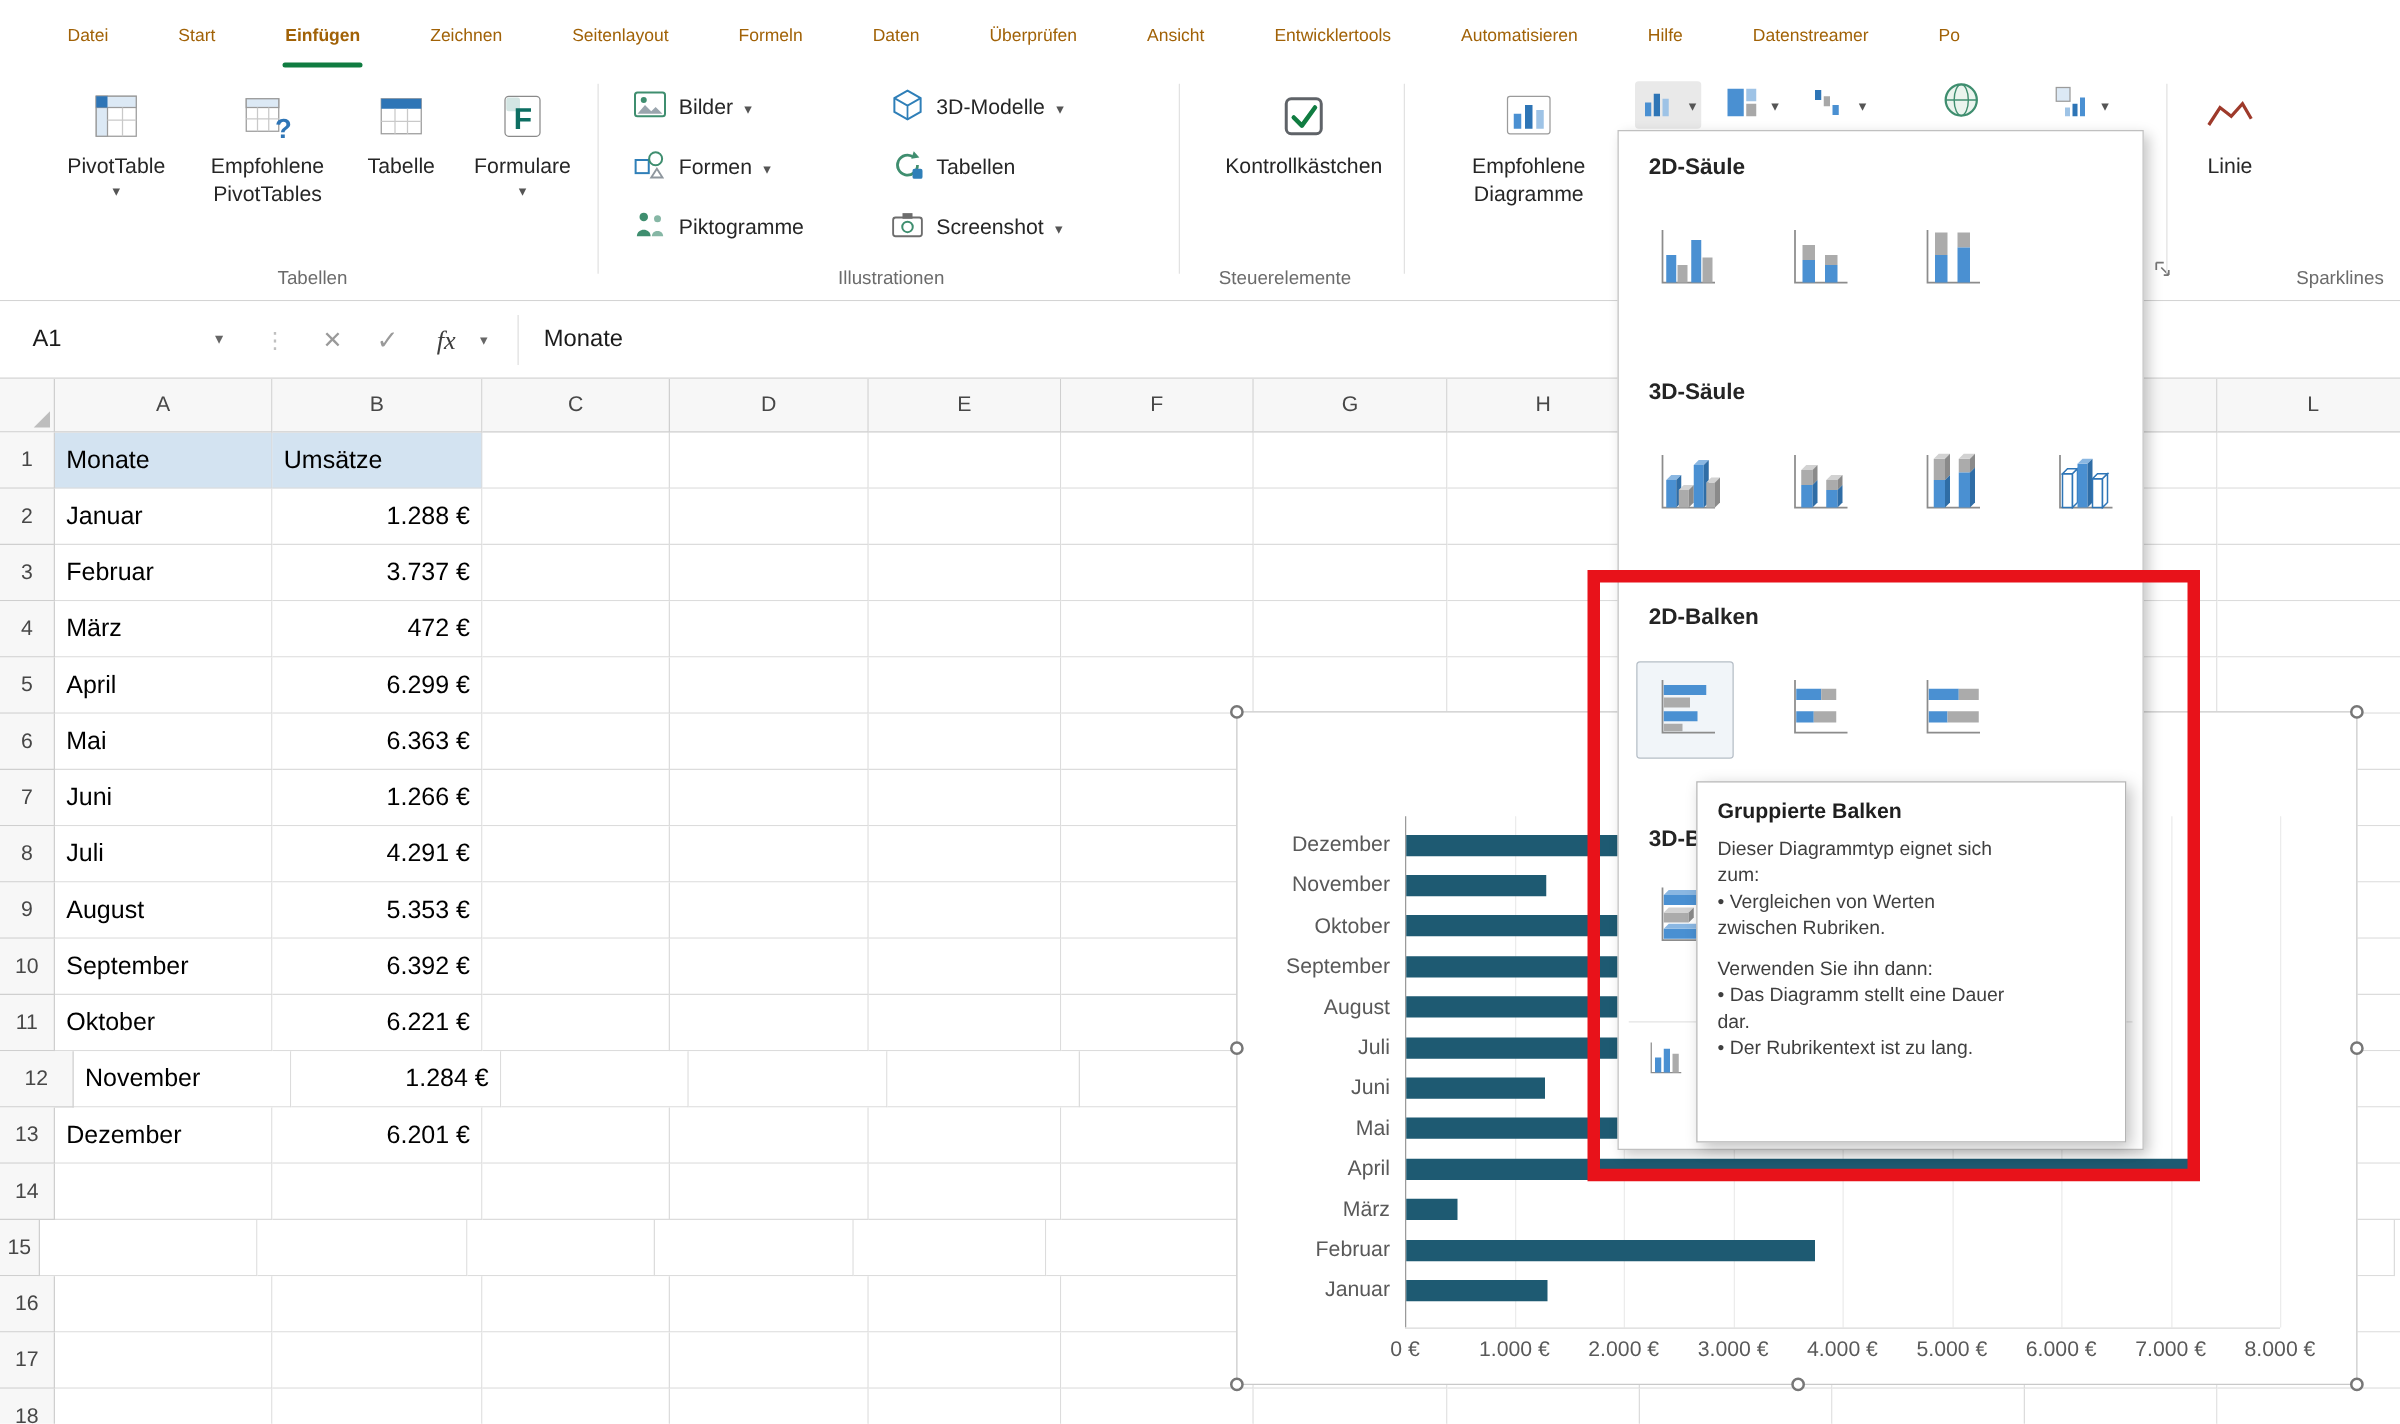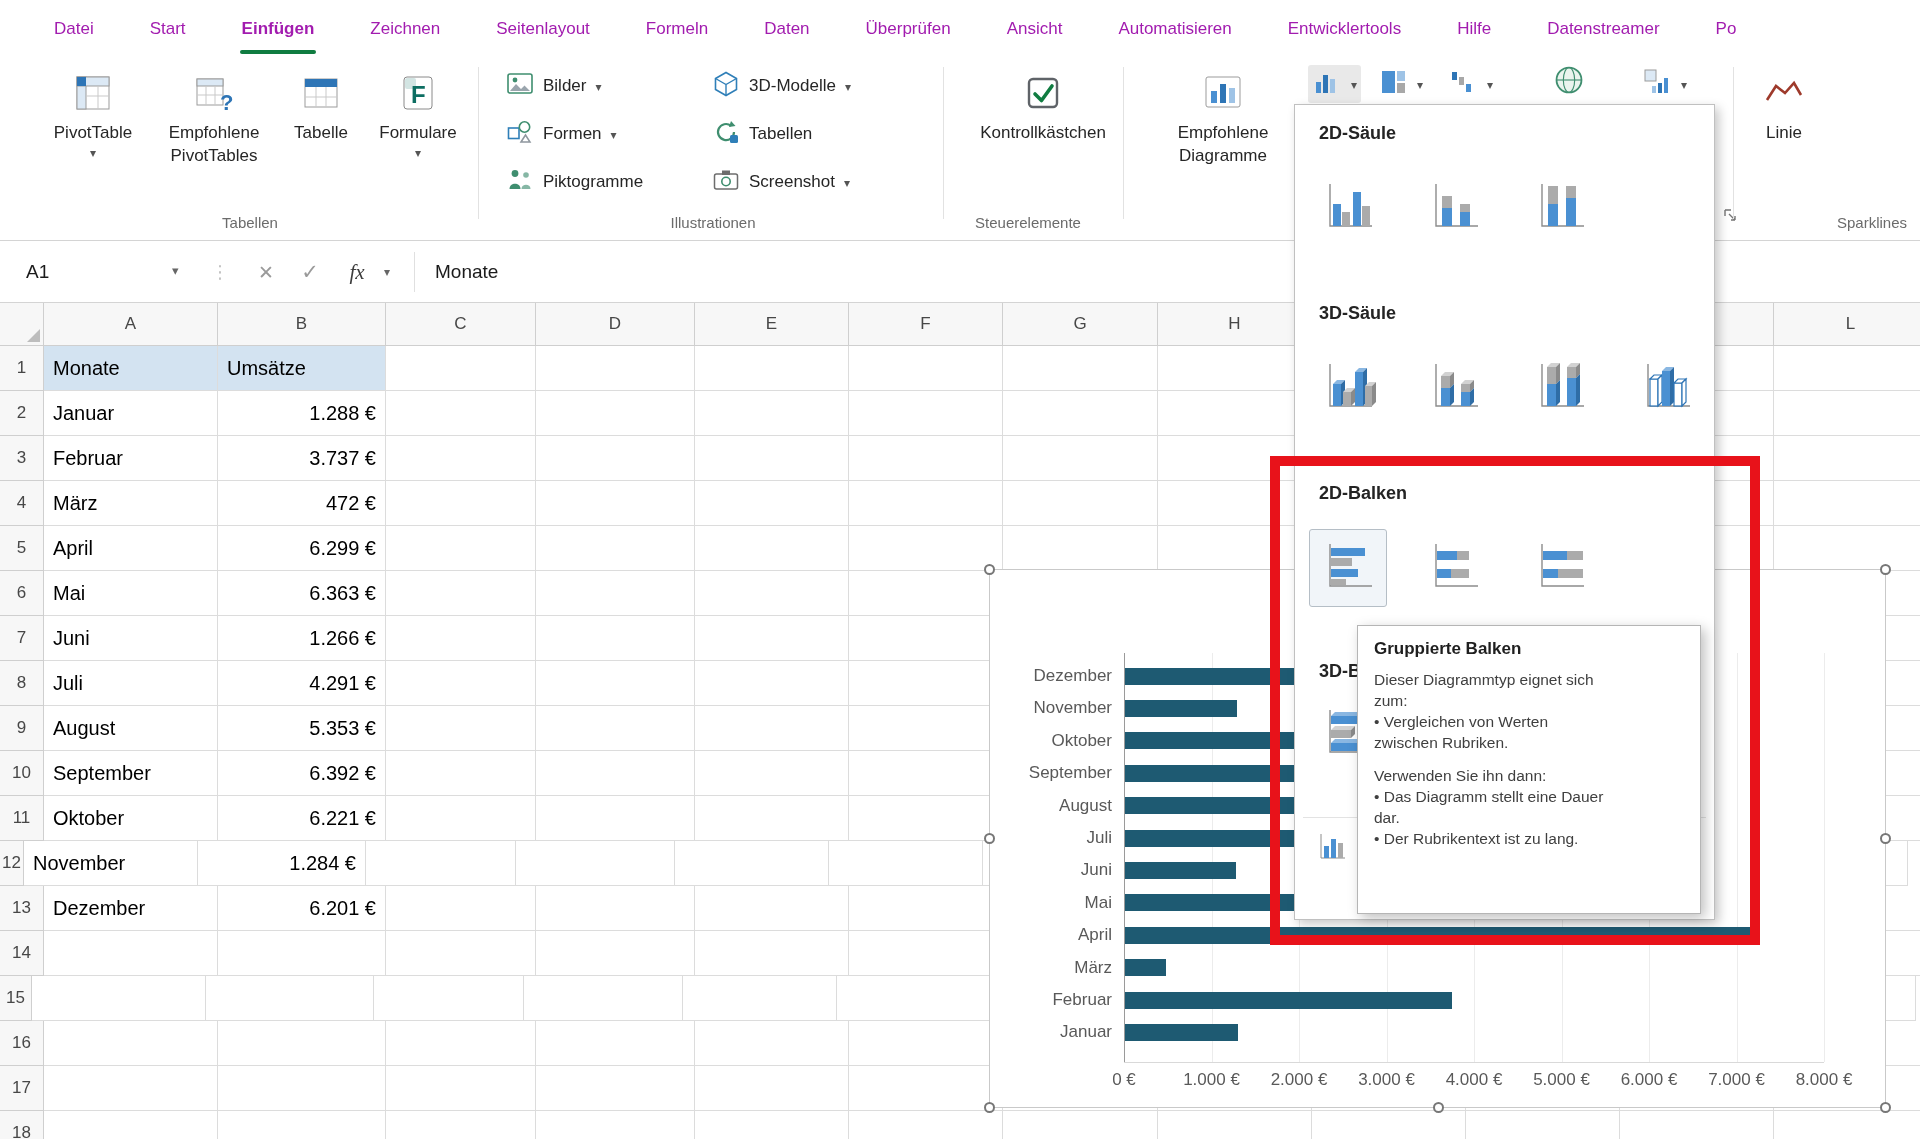--- a/index.html
+++ b/index.html
@@ -2,21 +2,21 @@
 <html style="--accent: #107c41; --barcolor: #1e5a72; --red: #e8121a; --selfill: #d3e3f1;"><head>
 <meta charset="utf-8">
 <style>
 *{box-sizing:border-box;margin:0;padding:0}
 html,body{width:1920px;height:1139px;overflow:hidden;background:#fff;
   font-family:"Liberation Sans",sans-serif;position:relative}
 
 
 .menubar{position:absolute;top:0;left:0;width:1920px;height:57px;background:#fff;
   display:flex;align-items:stretch;padding-left:26px;z-index:1}
-.tab{padding:0 28px;font-size:17px;line-height:57px;color:#a21caf;white-space:nowrap;position:relative;cursor:default}
+.tab{padding:0 28px;font-size:14px;line-height:57px;color:#a16207;white-space:nowrap;position:relative;cursor:default}
 .tab.active{font-weight:700}
 .tab.active::after{content:"";position:absolute;left:26px;right:26px;bottom:3px;height:4px;
   background:var(--accent,#107c41);border-radius:2px}
 
 
 .ribbon{position:absolute;top:57px;left:0;width:1920px;height:184px;background:#fff;
   border-bottom:1px solid #d4d4d4;z-index:1}
 .gsep{position:absolute;top:10px;height:152px;width:1px;background:#e2e2e2}
 .glabel{position:absolute;bottom:9px;font-size:15px;color:#6b6b6b;transform:translateX(-50%);white-space:nowrap}
 .big-btn{position:absolute;top:8px;height:158px;display:flex;flex-direction:column;align-items:center;cursor:pointer}
@@ -90,22 +90,22 @@
 <div class="menubar" id="menu-tabs">
     <div class="tab">Datei</div>
     <div class="tab">Start</div>
     <div class="tab active">Einfügen</div>
     <div class="tab">Zeichnen</div>
     <div class="tab">Seitenlayout</div>
     <div class="tab">Formeln</div>
     <div class="tab">Daten</div>
     <div class="tab">Überprüfen</div>
     <div class="tab">Ansicht</div>
+    <div class="tab">Entwicklertools</div>
     <div class="tab">Automatisieren</div>
-    <div class="tab">Entwicklertools</div>
     <div class="tab">Hilfe</div>
     <div class="tab">Datenstreamer</div>
     <div class="tab">Po</div>
   </div>
 
 <div class="ribbon">
 
   <div class="big-btn" style="left:46px;width:94px">
     <div class="bicon">
       <svg width="40" height="40" viewBox="0 0 40 40">
@@ -498,21 +498,21 @@
       <div class="cell" style="width: 154px;"></div>
       <div class="cell" style="width: 154px;"></div>
       <div class="cell" style="width: 155px;"></div>
       <div class="cell" style="width: 154px;"></div>
       <div class="cell" style="width: 154px;"></div>
       <div class="cell" style="width: 154px;"></div>
       <div class="cell" style="width: 154px;"></div>
       <div class="cell" style="width: 154px;"></div>
     </div>
     <div class="srow">
-      <div class="hcell" style="width: 24px;">12</div>
+      <div class="hcell" style="width: 59px;">12</div>
       <div class="cell" style="width: 174px;">November</div>
       <div class="cell num" style="width: 168px;">1.284 €</div>
       <div class="cell" style="width: 150px;"></div>
       <div class="cell" style="width: 159px;"></div>
       <div class="cell" style="width: 154px;"></div>
       <div class="cell" style="width: 154px;"></div>
       <div class="cell" style="width: 155px;"></div>
       <div class="cell" style="width: 154px;"></div>
       <div class="cell" style="width: 154px;"></div>
       <div class="cell" style="width: 154px;"></div>

